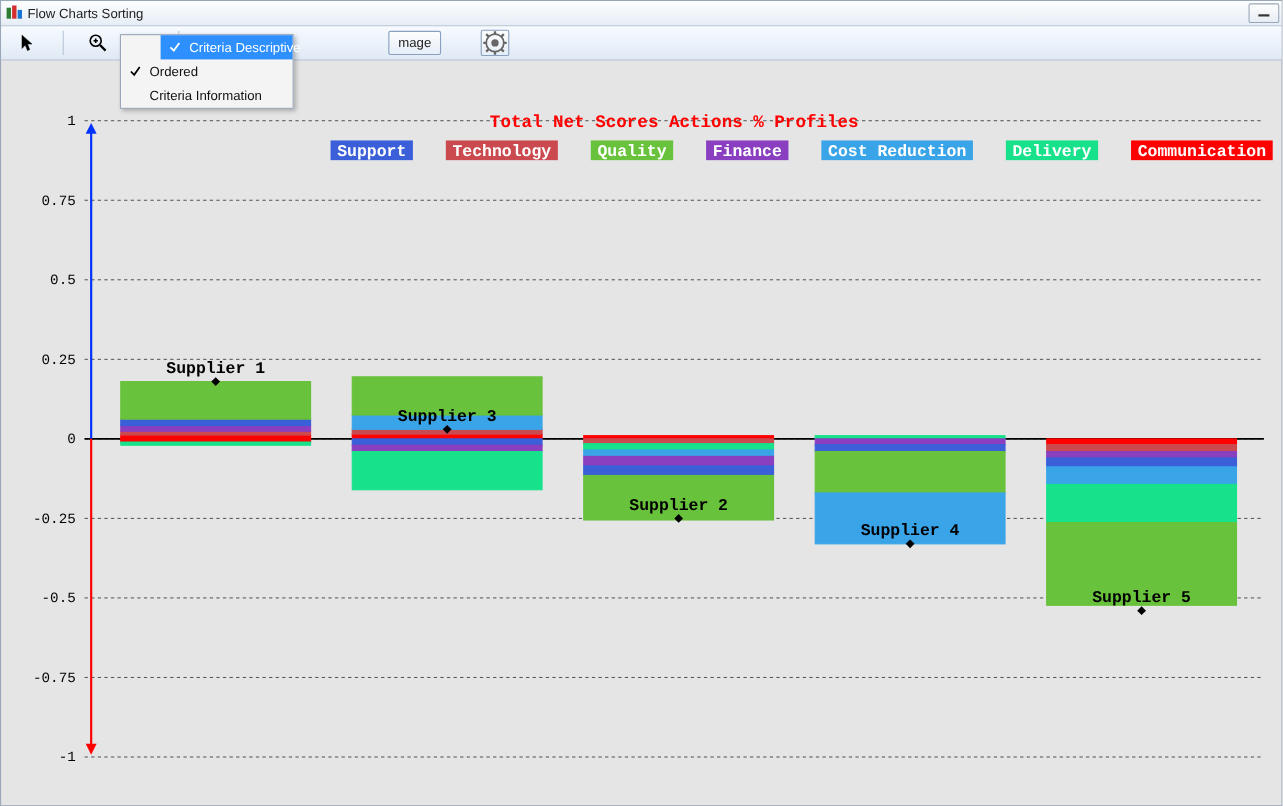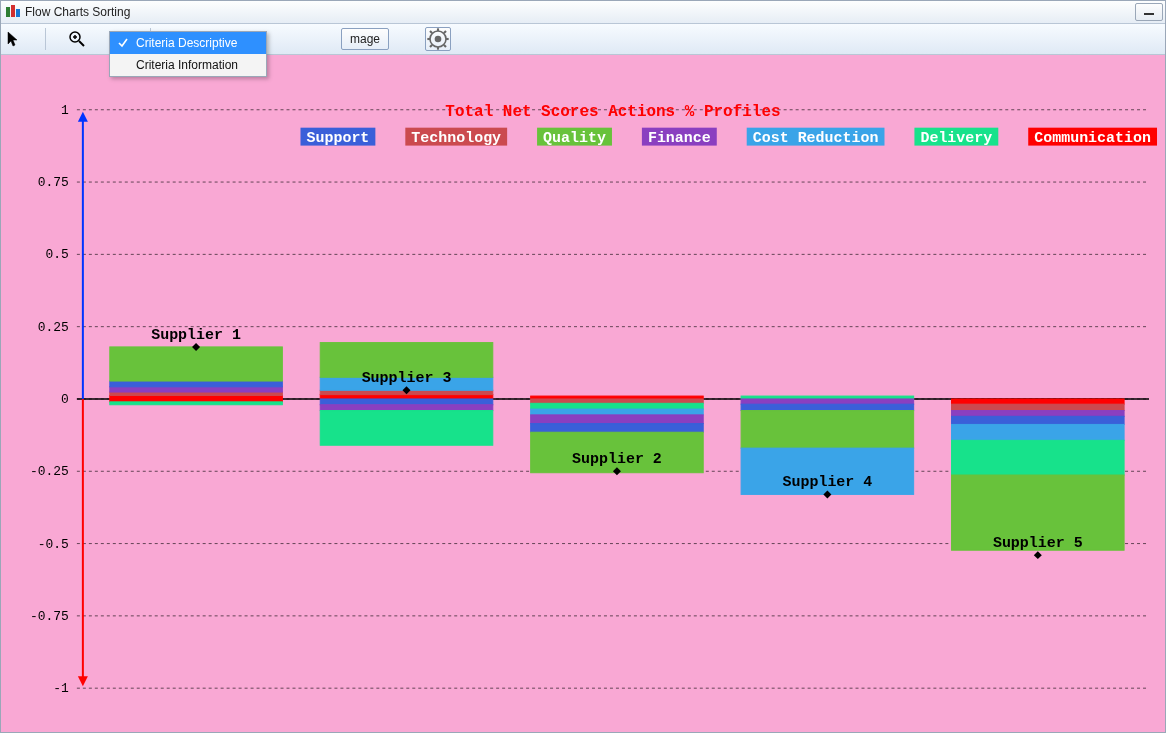--- a/index.html
+++ b/index.html
@@ -10,21 +10,21 @@
     background: #fff;
     width: 1166px;
     height: 733px;
     overflow: hidden;
   }
   .window {
     width: 1166px;
     height: 733px;
     box-sizing: border-box;
     border: 1px solid #9aa7b8;
-    background: #f9a8d4;
+    background: #e5e5e5;
     position: relative;
   }
   .titlebar {
     height: 22px;
     background: linear-gradient(#fdfefe, #e6edf5);
     border-bottom: 1px solid #b9c6d6;
     display: flex;
     align-items: center;
     padding: 0 4px;
     position: relative;
@@ -58,21 +58,21 @@
   }
   .win-btn .dash {
     width: 10px; height: 2px; background:#333; margin-top:4px;
   }
   .toolbar {
     height: 30px;
     background: linear-gradient(#f7fbff, #dfe9f5);
     border-bottom: 1px solid #b9c6d6;
     display: flex;
     align-items: center;
-    padding: 0 0;
+    padding: 0 12px;
     gap: 16px;
     position: relative;
   }
   .tb-btn {
     width: 24px;
     height: 24px;
     border: 1px solid transparent;
     display: flex;
     align-items: center;
     justify-content: center;
@@ -121,20 +121,21 @@
   .dropdown .gutter {
     width: 26px;
     display:flex;
     align-items:center;
     justify-content:center;
     flex:0 0 26px;
   }
   .dropdown .row.selected {
     background: #2e90ff;
     color: #fff;
+    margin-left: 36px;
   }
   .check {
     width:10px;height:10px;
   }
   
   .chart-area {
     position: absolute;
     left: 10px;
     right: 6px;
     top: 54px;
@@ -234,20 +235,28 @@
   </div>
 
   <div class="dropdown" id="dropdown">
       <div class="row selected">
         <span class="gutter">
           <svg class="check" viewBox="0 0 10 10">
             <path d="M1 5 L4 8 L9 1" fill="none" stroke="#fff" stroke-width="1.6"></path>
           </svg>
         </span>
         <span>Criteria Descriptive</span>
+      </div>
+      <div class="row">
+        <span class="gutter">
+          <svg class="check" viewBox="0 0 10 10">
+            <path d="M1 5 L4 8 L9 1" fill="none" stroke="#000" stroke-width="1.6"></path>
+          </svg>
+        </span>
+        <span>Ordered</span>
       </div>
       <div class="row">
         <span class="gutter"></span>
         <span>Criteria Information</span>
       </div>
     </div>
 
   <div class="chart-area">
     <svg class="chart" id="chart-svg" viewBox="0 0 1150 676" preserveAspectRatio="none">
         <line x1="66" x2="1140" y1="636" y2="636" stroke="#000" stroke-dasharray="3 3" stroke-width="0.6"></line>

